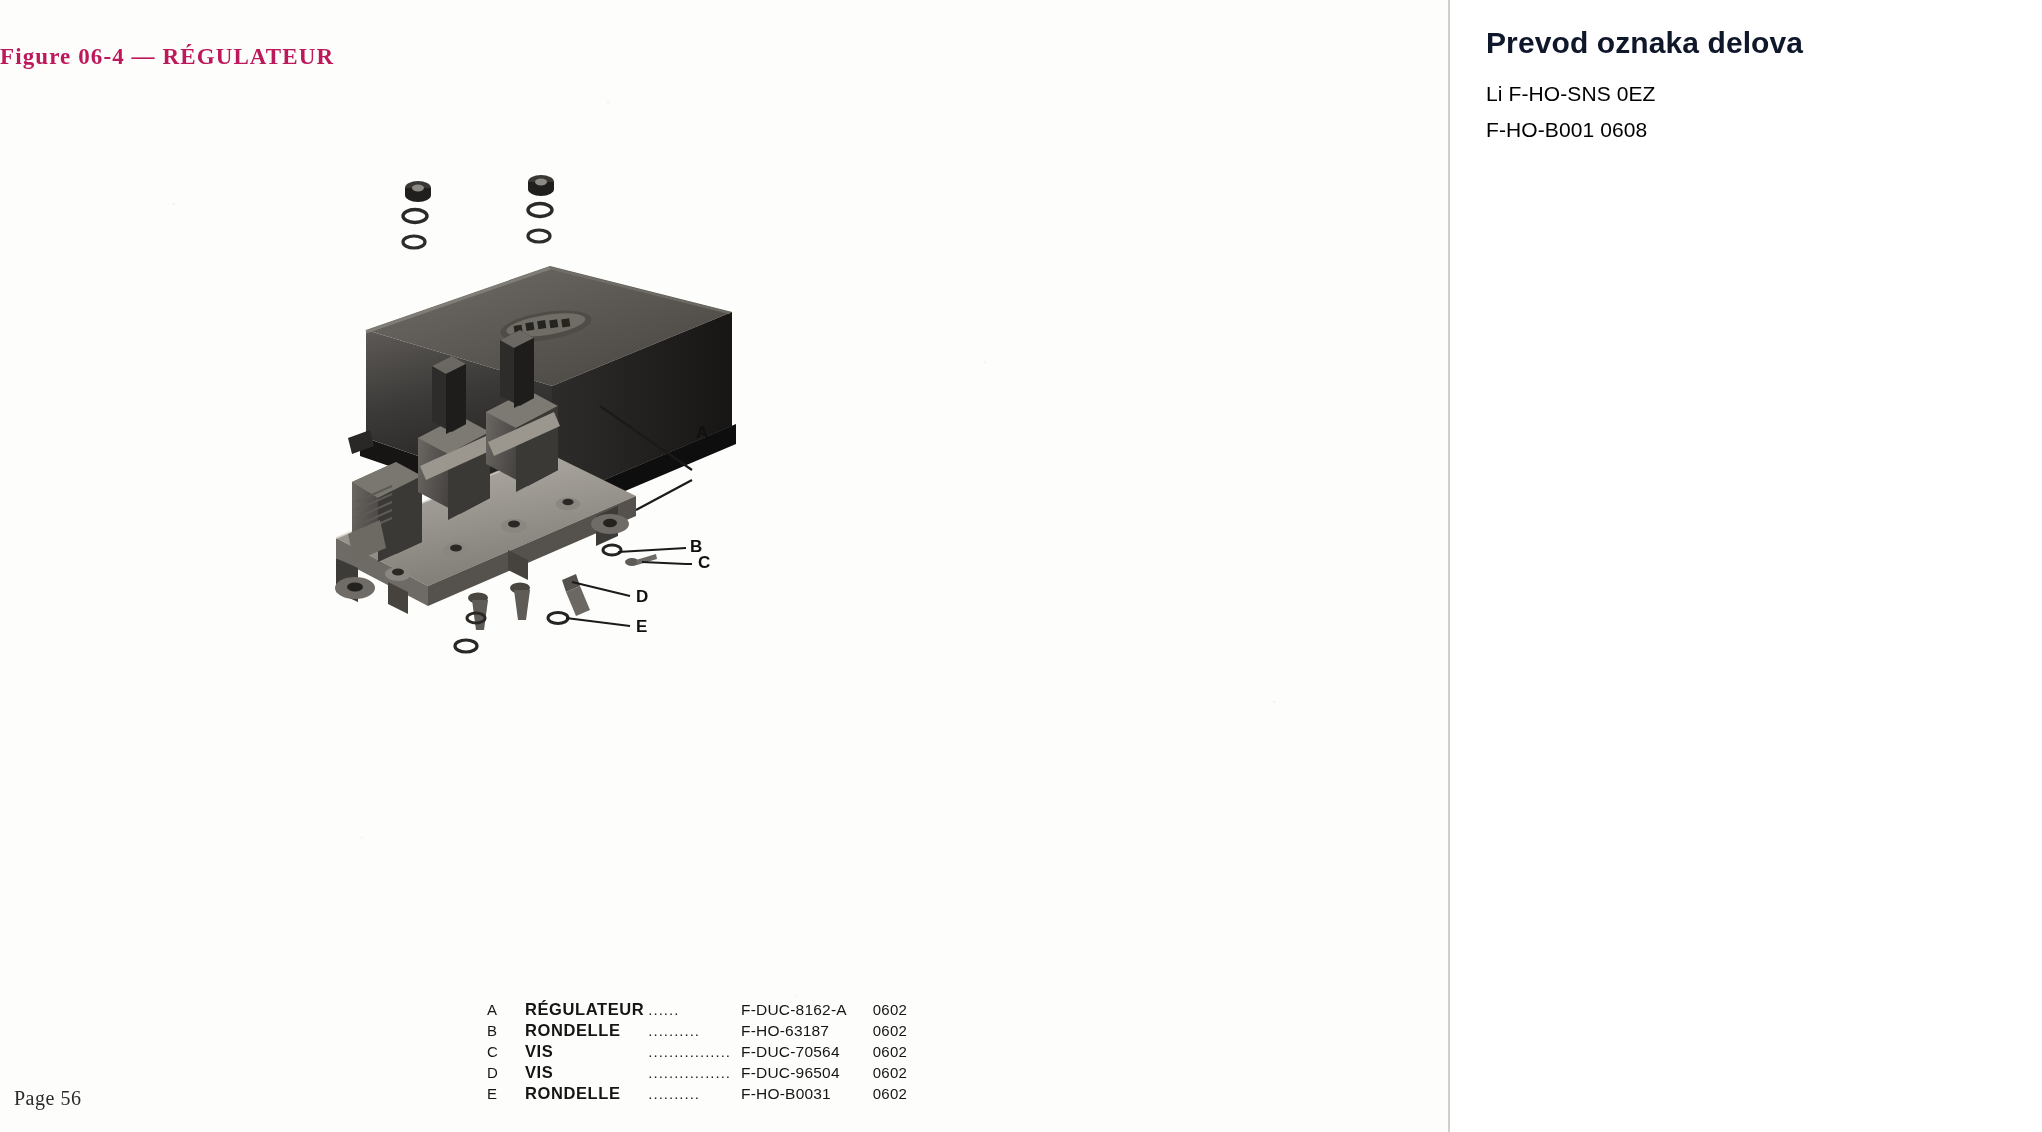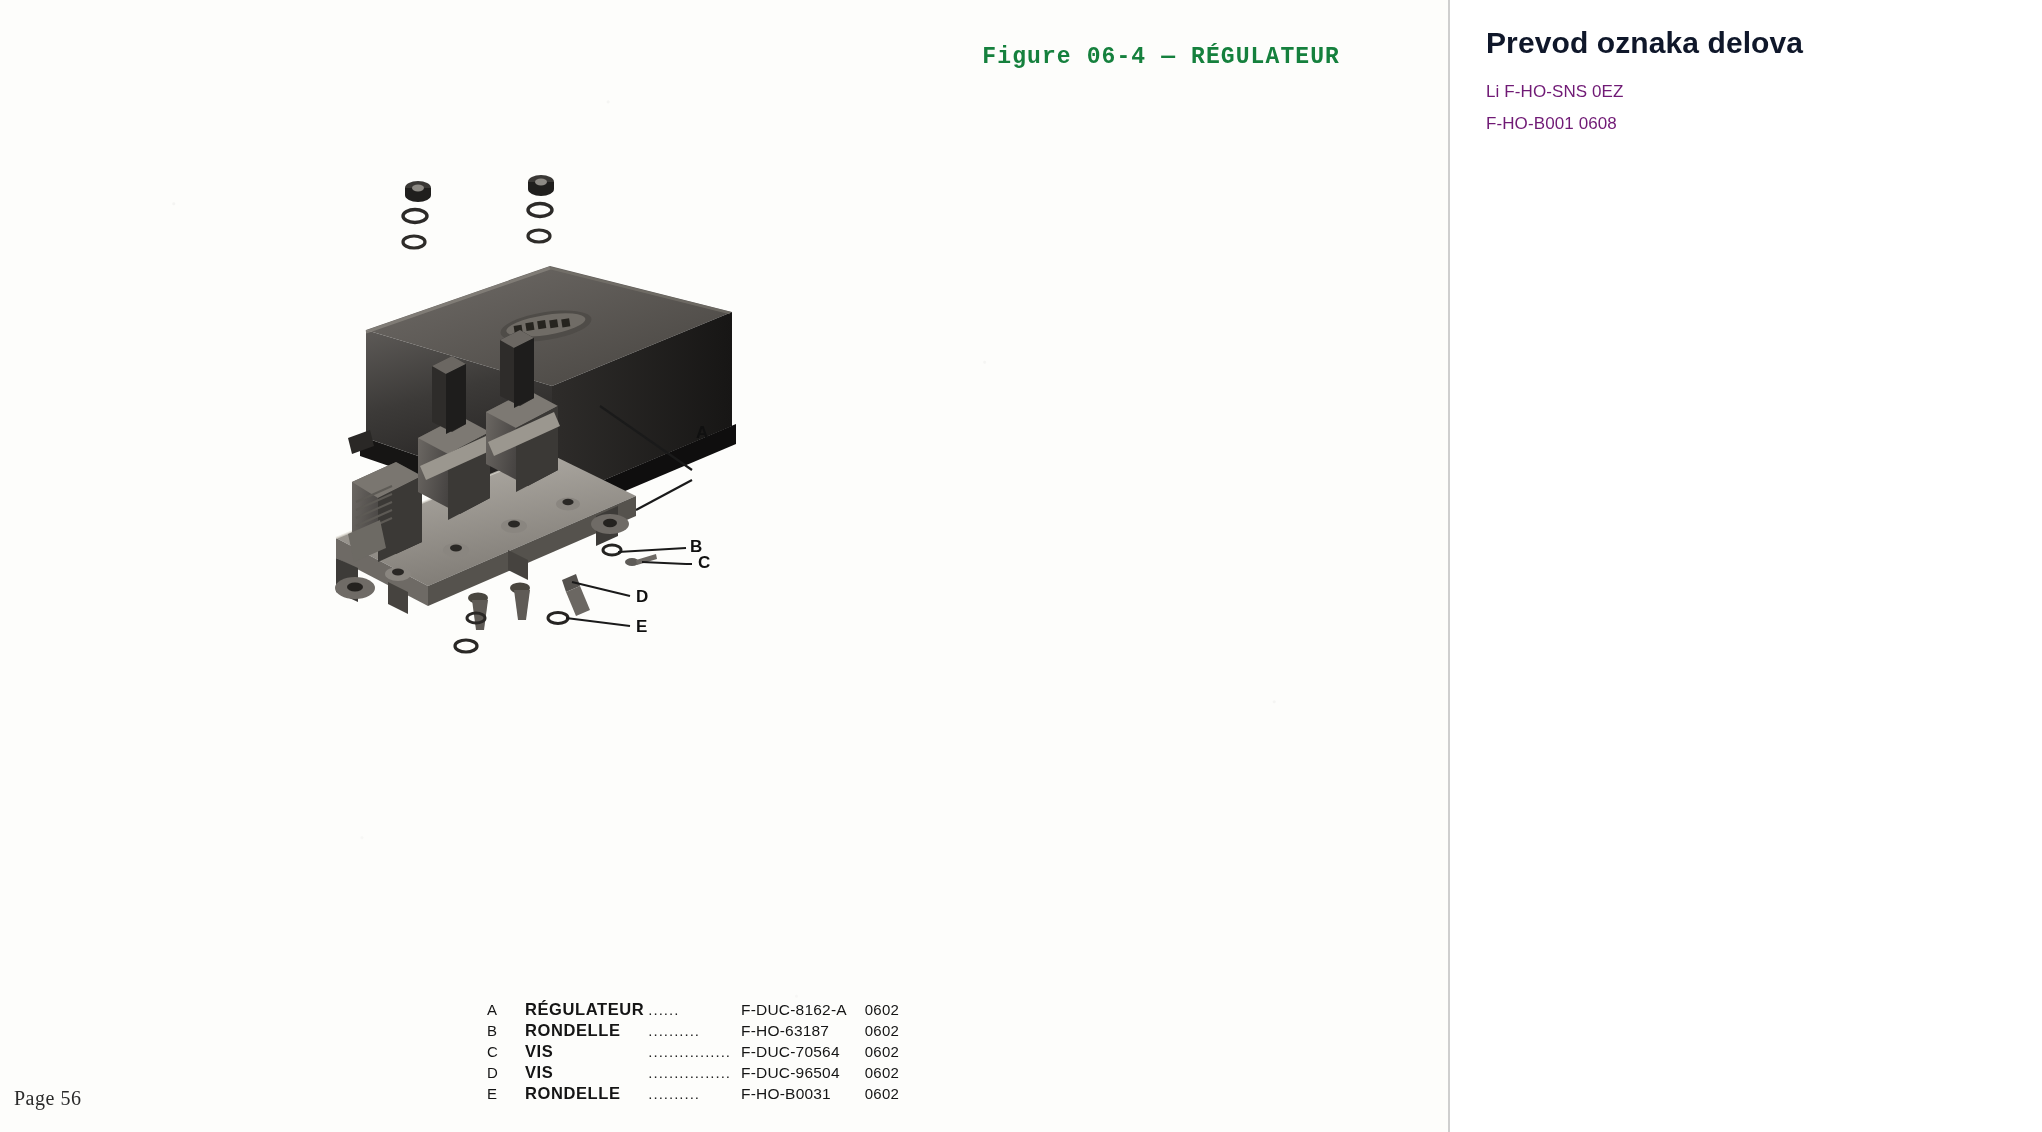--- a/index.html
+++ b/index.html
@@ -40,26 +40,26 @@
       radial-gradient(circle at 25% 74%, rgba(0,0,0,0.025) 0 1px, transparent 2px),
       radial-gradient(circle at 55% 88%, rgba(0,0,0,0.025) 0 1px, transparent 2px);
     pointer-events: none;
   }
 
   .fig-title {
     position: absolute;
     left: 0;
     top: 44px;
     width: 1340px;
-    text-align: right;
-    font-family: Liberation Mono, monospace;
+    text-align: left;
+    font-family: Liberation Serif, serif;
     font-weight: bold;
     font-size: 23px;
     letter-spacing: 1.1px;
-    color: #15803d;
+    color: #be185d;
     white-space: nowrap;
   }
 
   .page-no {
     position: absolute;
     left: 14px;
     bottom: 22px;
     font-family: "Liberation Serif", serif;
     font-size: 20px;
     color: #2b2b2b;
@@ -106,21 +106,21 @@
     padding-right: 4px;
   }
   .legend td.dots {
     font-size: 15px;
     letter-spacing: 1px;
     color: #222;
     padding-right: 10px;
   }
   .legend td.code {
     font-size: 15.5px;
-    padding-right: 18px;
+    padding-right: 26px;
     letter-spacing: 0.2px;
   }
   .legend td.qty {
     font-size: 15px;
     letter-spacing: 0.2px;
     margin-top: 40px;
   }
 
   
   .divider {
@@ -140,22 +140,22 @@
     box-sizing: border-box;
   }
   .side-title {
     font-size: 30px;
     font-weight: bold;
     color: #0f172a;
     margin: 0 0 22px 0;
     letter-spacing: 0.1px;
   }
   .side-line {
-    font-size: 17px;
-    color: #701a75;
+    font-size: 21px;
+    color: #000000;
     margin: 8px 0 12px 0;
     letter-spacing: 0.1px;
   }
 </style>
 </head>
 <body>
 
 <div class="page">
 
   <div class="scan-pane">

